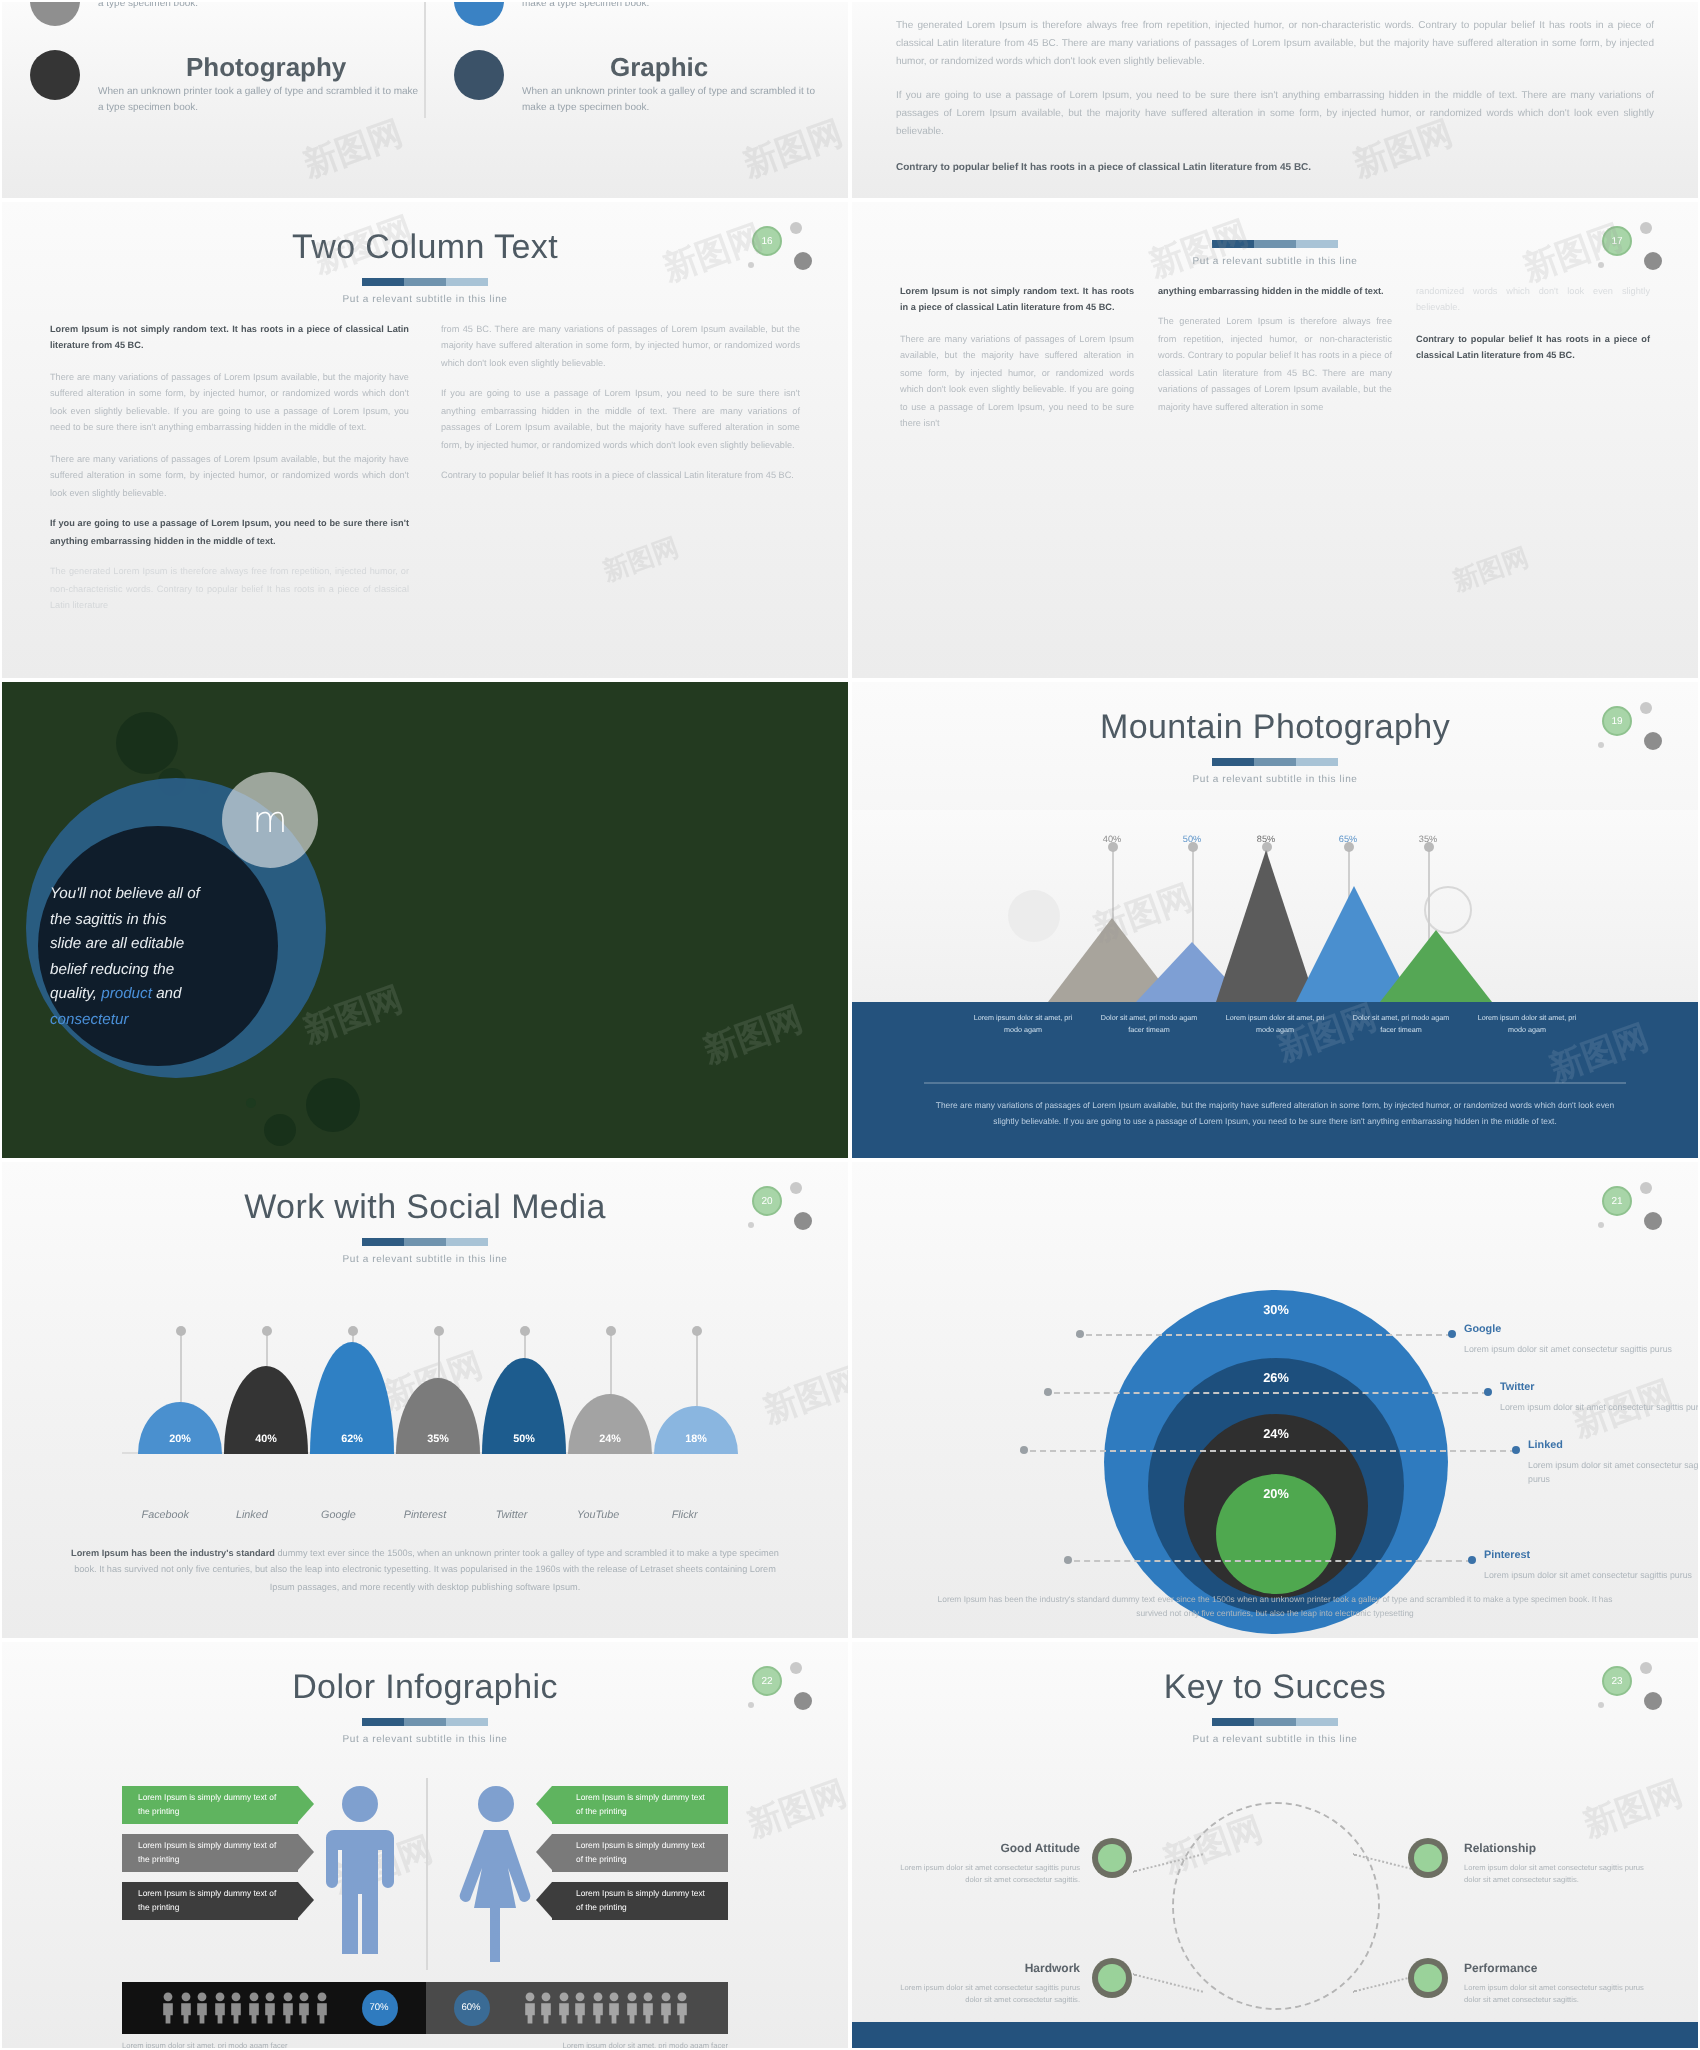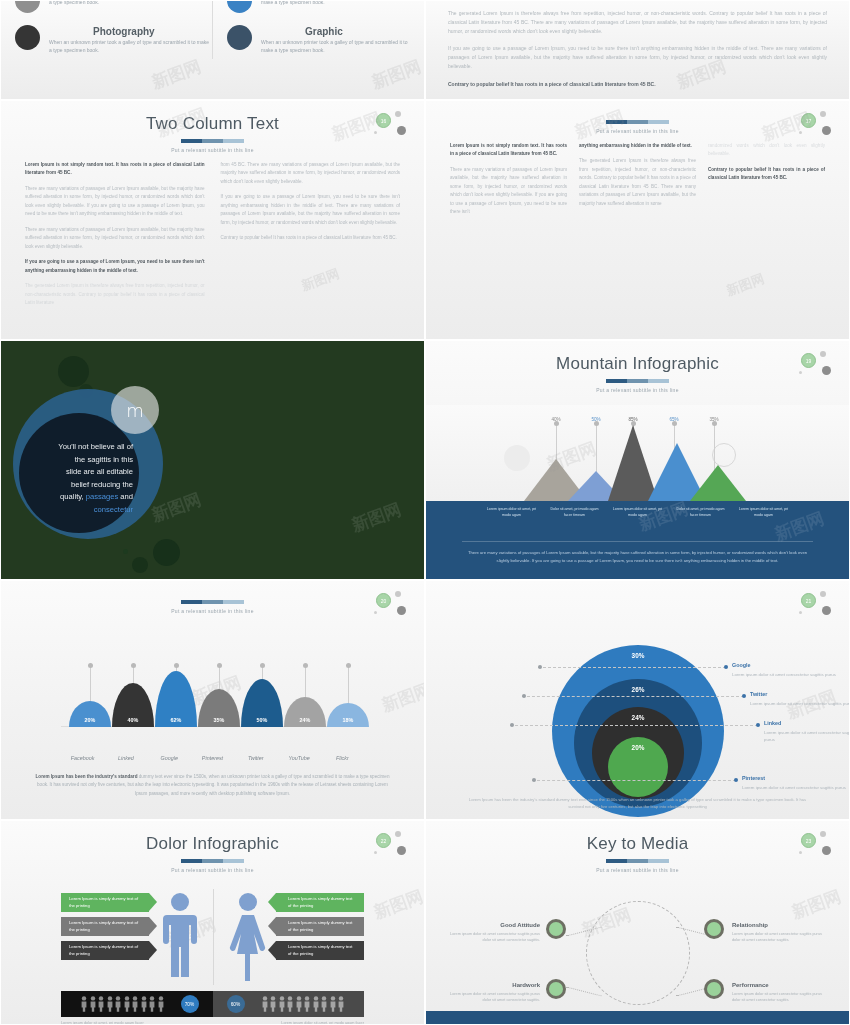--- a/index.html
+++ b/index.html
@@ -62,21 +62,21 @@
   .wm.s { font-size:13px; }
   .wm.onDark { color:rgba(255,255,255,.10); }
 
   
   .iconlist { display:grid; grid-template-columns:1fr 1px 1fr; height:100%; padding:0 14px; }
   .col-pad { padding-top: 0; }
   .vline { background:#dcdcdc; width:1px; height:58px; margin-top:0; }
   .ilrow { display:flex; gap:9px; margin-bottom:12px; align-items:flex-start; }
   .ilrow .dot { width:25px; height:25px; border-radius:50%; flex:0 0 auto; }
   .ilrow .txt { padding-top:1px; }
-  .ilrow .h { font-size:10px; font-weight:700; color:#555f66; margin-bottom:2px;padding-left:44px; }
+  .ilrow .h { font-size:13px; font-weight:700; color:#555f66; margin-bottom:2px;padding-left:44px; }
   .ilrow .p { font-size:5px; color:#9aa4ac; line-height:1.55; }
   .ilrow.clip { margin-top:-13px; }
 
   
   .para-wrap { padding: 8px 22px 0 22px; }
   .para { font-size:5px; color:#b1b8bd; line-height:1.75; text-align:justify; margin-bottom:9px; }
   .para.bold { color:#5d666d; font-weight:700; }
 
   
   .cols { display:flex; gap:16px; padding:8px 24px 0; }
@@ -93,22 +93,22 @@
   .dg .m      { left:110px; top:45px; width:48px; height:48px; background:rgba(232,232,232,.62);
                 display:flex; align-items:center; justify-content:center; }
   .dg .m span { color:#fff; font-size:18px; font-weight:300; font-family:"DejaVu Sans",sans-serif; }
   .dg .d1 { left:57px; top:15px; width:31px; height:31px; background:#18301a; }
   .dg .d2 { left:78px; top:43px; width:14px; height:14px; background:#1a331c; }
   .dg .d3 { left:98px; top:50px; width:6px;  height:6px;  background:#1c361e; }
   .dg .d4 { left:152px;top:198px;width:27px; height:27px; background:#17301a; }
   .dg .d5 { left:131px;top:216px;width:16px; height:16px; background:#18311a; }
   .dg .d6 { left:122px;top:208px;width:5px;  height:5px;  background:#1d3a1f; }
   .dg .quote {
-    position:absolute; left:24px; top:100px; width:108px; text-align:right;
-    color:#e9edf0; font-size:7.6px; line-height:1.65;
+    position:absolute; left:24px; top:100px; width:108px; text-align:left;
+    color:#e9edf0; font-size:7.6px; line-height:1.65;font-style:italic;
   }
   .dg .quote b { color:#4a90d9; font-weight:400; }
 
   
   .mtn-stage { position:absolute; left:0; right:0; top:64px; bottom:0; }
   .mtn-sky { position:absolute; left:0; right:0; top:0; height:96px;
              background:linear-gradient(180deg,#fafafa,#f0f0f0); }
   .mtn-band { position:absolute; left:0; right:0; top:96px; bottom:0; background:#24527d; }
   .peak { position:absolute; bottom:0; width:0; height:0; border-style:solid;
           border-left-color:transparent; border-right-color:transparent; }
@@ -313,31 +313,31 @@
         <span>m</span>
       </div>
       <div class="c d4"></div>
       <div class="c d5"></div>
       <div class="c d6"></div>
       <div class="quote">
         <span>You'll not believe all of</span><br>
         <span>the sagittis in this</span><br>
         <span>slide are all editable</span><br>
         <span>belief reducing the</span><br>
-        <span>quality, </span><b>passages</b><span> and</span><br>
+        <span>quality, </span><b>product</b><span> and</span><br>
         <b>consectetur</b>
       </div>
       <div class="wm onDark" style="left:150px; top:155px;">新图网</div>
       <div class="wm onDark" style="left:350px; top:165px;">新图网</div>
     </div>
   </div>
 
   <div class="slide light">
     <div class="s-head">
-      <div class="s-title">Mountain Infographic</div>
+      <div class="s-title">Mountain Photography</div>
       <div class="s-rule">
           <i></i>
           <i></i>
           <i></i>
         </div>
       <div class="s-sub">Put a relevant subtitle in this line</div>
     </div>
     <div class="badge">
       <div class="b-dot1"></div>
       <div class="b-dot2"></div>
@@ -393,20 +393,21 @@
       </div>
       <div class="mtn-foot">There are many variations of passages of Lorem Ipsum available, but the majority have suffered alteration in some form, by injected humor, or randomized words which don't look even slightly believable. If you are going to use a passage of Lorem Ipsum, you need to be sure there isn't anything embarrassing hidden in the middle of text.</div>
       <div class="wm onDark" style="left:212px; top:100px;">新图网</div>
       <div class="wm onDark" style="left:348px; top:110px;">新图网</div>
       <div class="wm" style="left:120px; top:40px;">新图网</div>
     </div>
   </div>
 
   <div class="slide light">
     <div class="s-head">
+      <div class="s-title">Work with Social Media</div>
       <div class="s-rule">
           <i></i>
           <i></i>
           <i></i>
         </div>
       <div class="s-sub">Put a relevant subtitle in this line</div>
     </div>
     <div class="badge">
       <div class="b-dot1"></div>
       <div class="b-dot2"></div>
@@ -711,21 +712,21 @@
         <div class="fr">
           <div class="num">554,3210,653</div>
           <div class="small" style="text-align:right">Lorem ipsum dolor sit amet, pri modo agam facer timeam adolesce.</div>
         </div>
       </div>
     </div>
   </div>
 
   <div class="slide light">
     <div class="s-head">
-      <div class="s-title">Key to Media</div>
+      <div class="s-title">Key to Succes</div>
       <div class="s-rule">
           <i></i>
           <i></i>
           <i></i>
         </div>
       <div class="s-sub">Put a relevant subtitle in this line</div>
     </div>
     <div class="badge">
       <div class="b-dot1"></div>
       <div class="b-dot2"></div>

